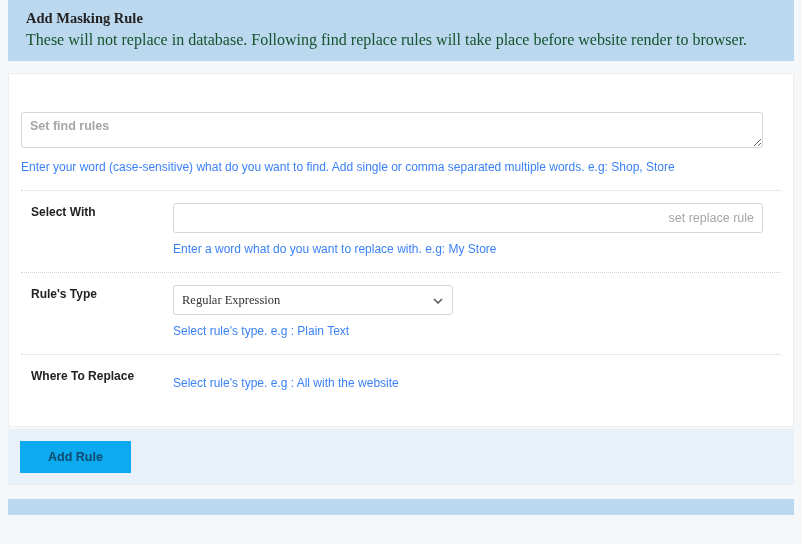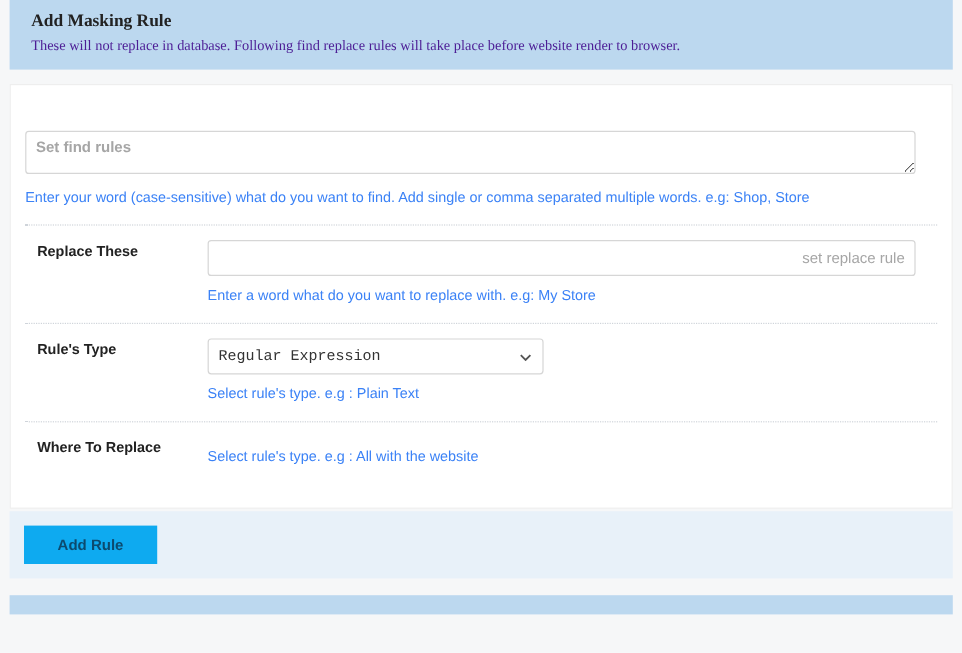--- a/index.html
+++ b/index.html
@@ -18,22 +18,22 @@
     font-family: Liberation Serif, serif;
   }
   .header-bar h2 {
     margin: 0 0 4px 0;
     font-size: 14.5px;
     font-weight: 700;
     color: #222;
   }
   .header-bar p {
     margin: 2px 0 0 0;
-    font-size: 12px;
-    color: #4c1d95;
+    font-size: 16px;
+    color: #14532d;
   }
   .card {
     background: #fff;
     margin: 12px 8px 0 8px;
     padding: 26px 12px 28px 12px;
     border: 1px solid #eee;
   }
   .row {
     display: flex;
     padding: 12px 0 16px 0;
@@ -76,21 +76,21 @@
   .select-wrap {
     position: relative;
     width: 280px;
   }
   .select-wrap select {
     width: 100%;
     height: 30px;
     padding: 4px 28px 4px 8px;
     border: 1px solid #d6d6d6;
     border-radius: 3px;
-    font-family: Liberation Mono, monospace;
+    font-family: Liberation Serif, serif;
     font-size: 12.5px;
     color: #333;
     background: #fff;
     appearance: none;
     -webkit-appearance: none;
   }
   .select-wrap .chev {
     position: absolute;
     right: 10px;
     top: 50%;
@@ -133,21 +133,21 @@
 <div class="card">
 
   <div class="row">
     <div class="field-col">
       <textarea class="field" placeholder="Set find rules" style=""></textarea>
       <p class="hint">Enter your word (case-sensitive) what do you want to find. Add single or comma separated multiple words. e.g: Shop, Store</p>
     </div>
   </div>
 
   <div class="row">
-    <div class="label-col">Replace These</div>
+    <div class="label-col">Select With</div>
     <div class="field-col">
       <input type="text" class="field" placeholder="set replace rule" style="">
       <p class="hint">Enter a word what do you want to replace with. e.g: My Store</p>
     </div>
   </div>
 
   <div class="row">
     <div class="label-col">Rule's Type</div>
     <div class="field-col">
       <div class="select-wrap">

